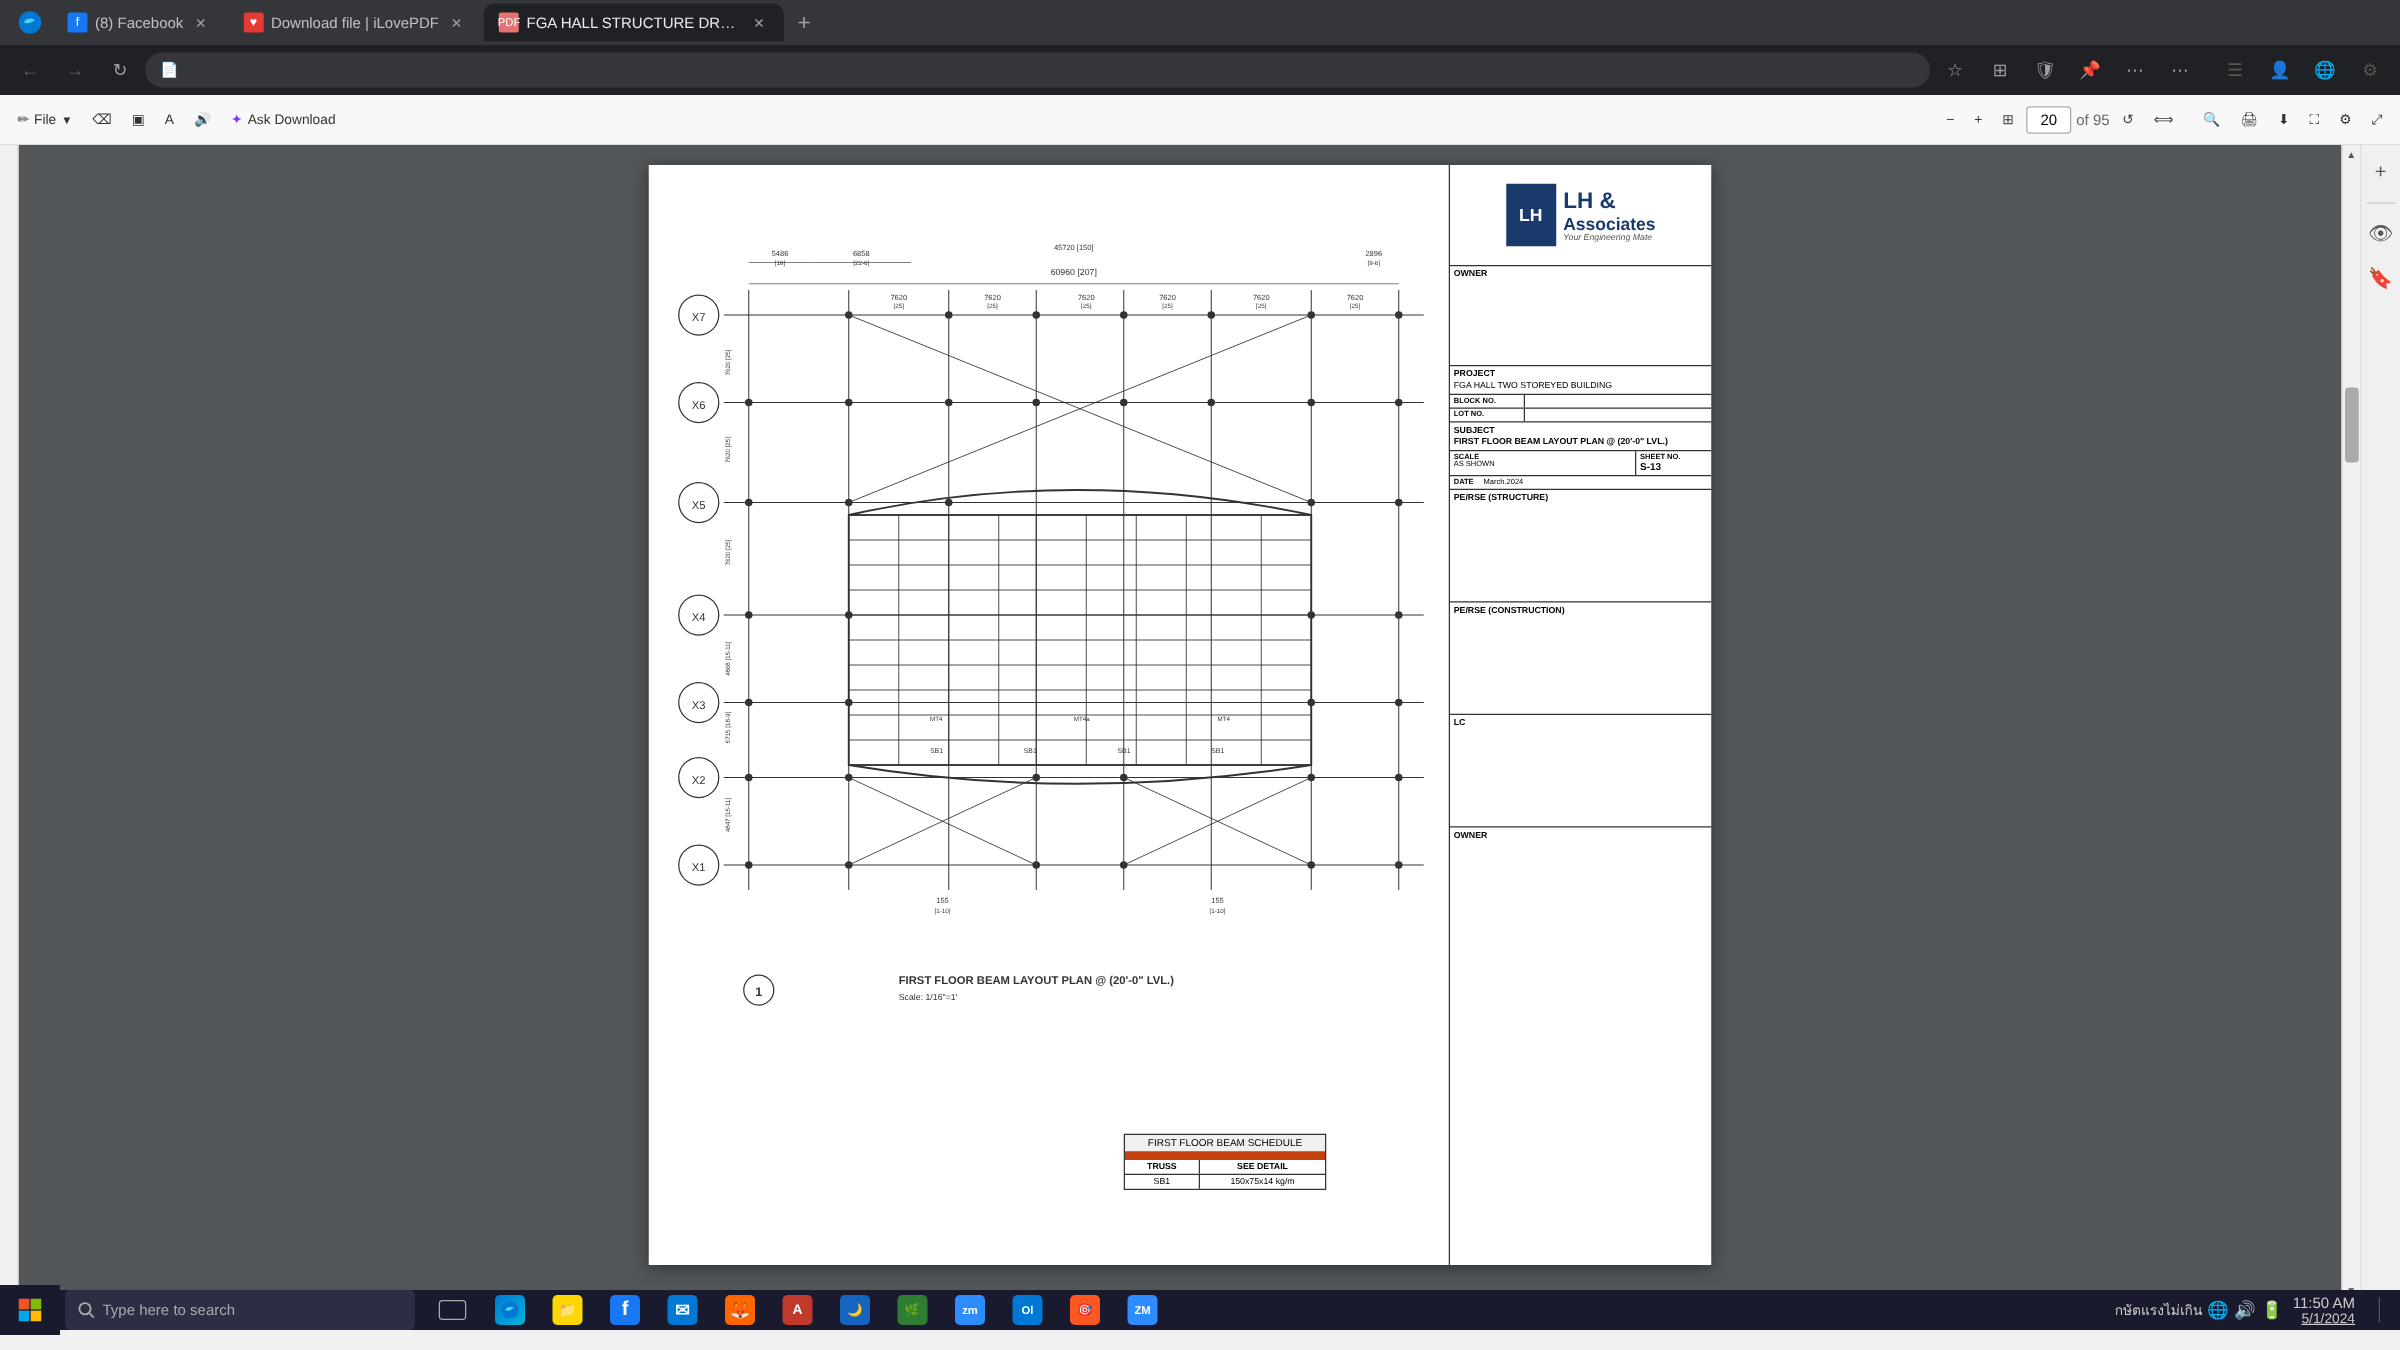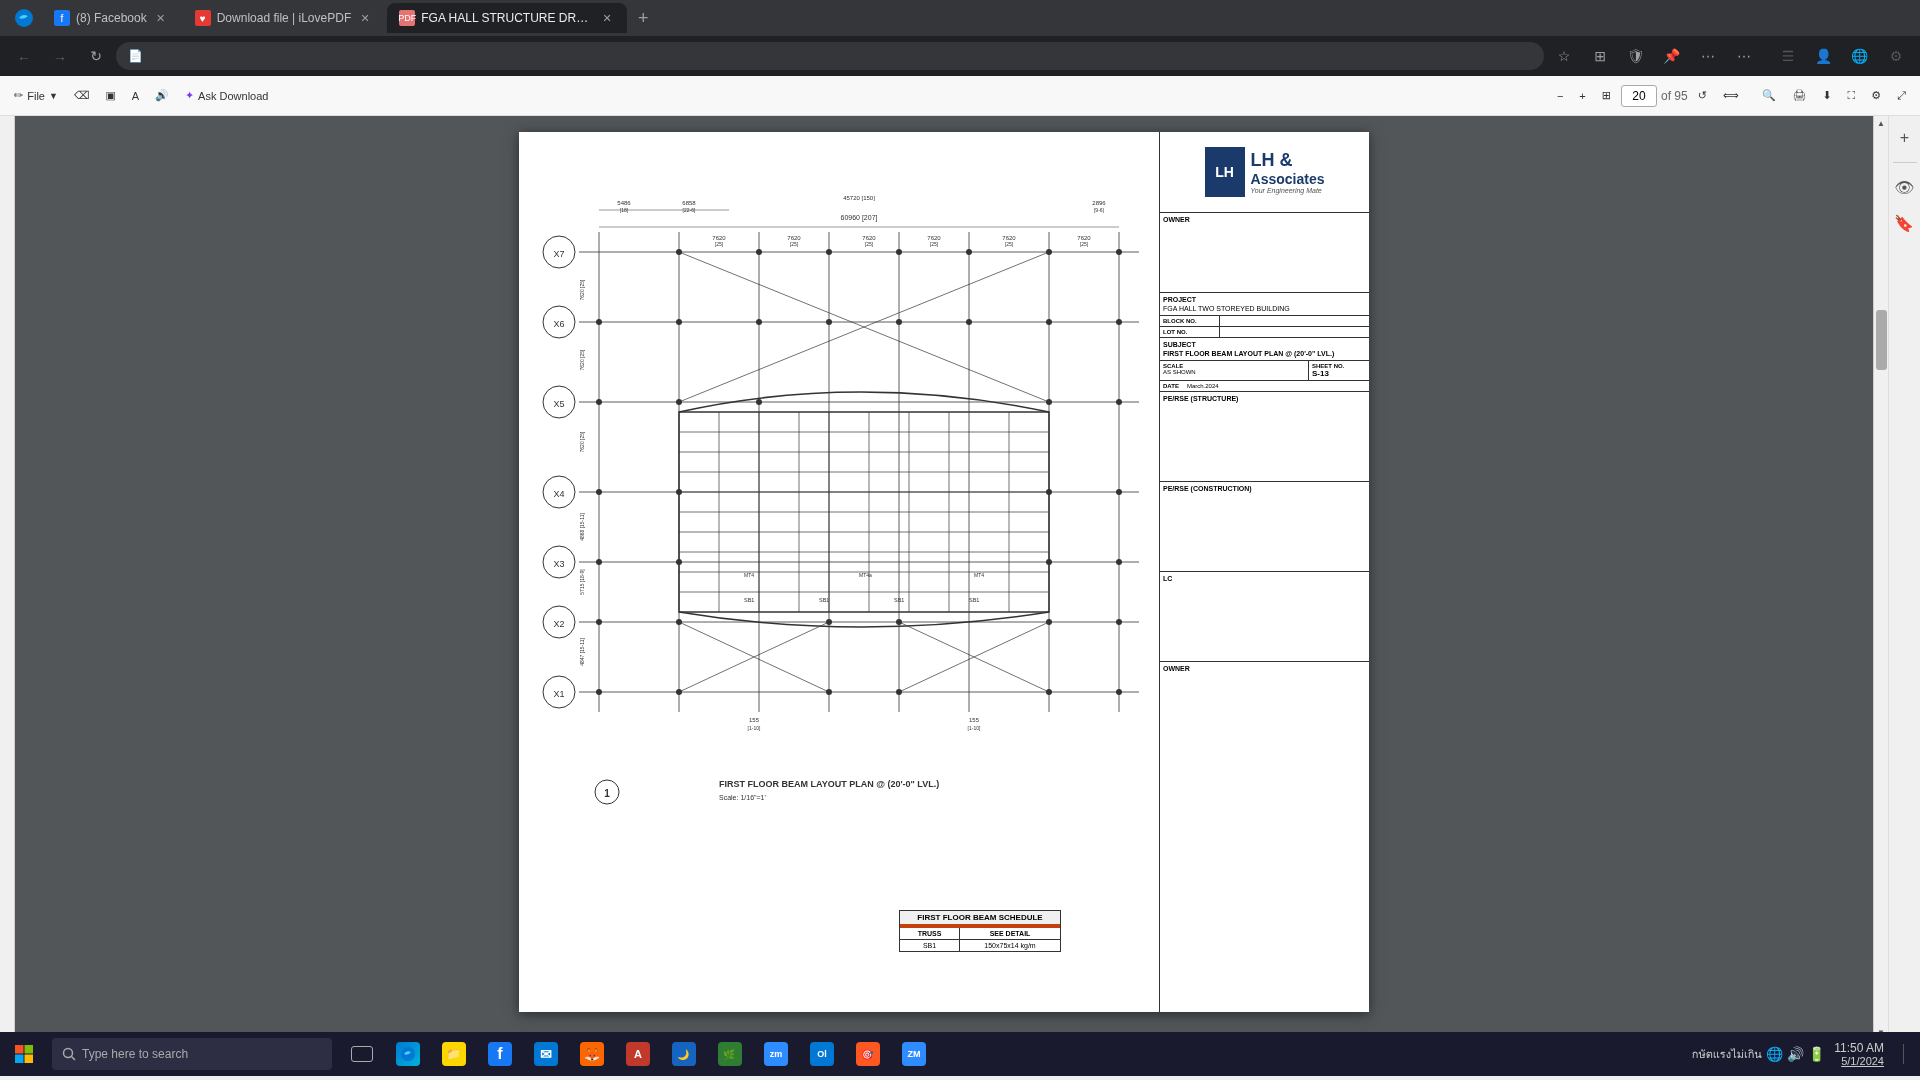--- a/index.html
+++ b/index.html
@@ -20,21 +20,21 @@
 
     .nav-bar { display: flex; align-items: center; height: 40px; background: #202124; padding: 0 8px; gap: 4px; }
     .nav-btn { width: 32px; height: 32px; border-radius: 50%; display: flex; align-items: center; justify-content: center; color: #9aa0a6; cursor: pointer; font-size: 14px; }
     .nav-btn.disabled { color: #5f6368; cursor: default; }
     .address-bar { flex: 1; height: 28px; background: #35363a; border-radius: 14px; display: flex; align-items: center; padding: 0 12px; gap: 8px; color: #e8eaed; font-size: 13px; }
     .address-bar .file-icon { color: #9aa0a6; font-size: 12px; }
     .address-text { flex: 1; font-size: 12px; color: #e8eaed; }
     .nav-icons { display: flex; gap: 4px; }
 
     
-    .taskbar { width: 100%; height: 44px; background: #1a1a2e; display: flex; align-items: center; position: absolute; bottom: 4px; left: 0; }
+    .taskbar { width: 100%; height: 32px; background: #1a1a2e; display: flex; align-items: center; position: absolute; bottom: 16px; left: 0; }
     .taskbar-start { width: 48px; height: 40px; display: flex; align-items: center; justify-content: center; background: #1a1a2e; cursor: pointer; }
     .taskbar-search { display: flex; align-items: center; height: 32px; background: #2d2d44; border-radius: 4px; margin: 0 4px; padding: 0 10px; gap: 6px; width: 280px; cursor: pointer; }
     .taskbar-search-text { font-size: 12px; color: #aaa; }
     .taskbar-icons { display: flex; gap: 2px; margin-left: 4px; }
     .taskbar-icon { width: 44px; height: 40px; display: flex; align-items: center; justify-content: center; cursor: pointer; }
     .taskbar-icon-shape { width: 24px; height: 24px; border-radius: 4px; display: flex; align-items: center; justify-content: center; font-size: 14px; font-weight: bold; }
     .tb-fb { background: #1877f2; color: white; font-size: 16px; }
     .tb-edge { background: linear-gradient(135deg, #0078d4, #00b4d8); }
     .tb-file { background: #ffd700; color: #333; font-size: 12px; }
     .tb-mail { background: #0078d4; color: white; }
@@ -427,21 +427,21 @@
         <div style="height:90px;border-bottom:1px solid #333;padding:3px;">
           <div style="font-weight:bold;font-size:7px;">LC</div>
         </div>
 
         <div style="padding:3px;">
           <div style="font-weight:bold;font-size:7px;">OWNER</div>
         </div>
       </div>
 
       <div style="position:absolute;bottom:60px;left:380px;border:1.5px solid #333;">
-        <div style="background:#f0f0f0;text-align:center;padding:2px 8px;font-weight:bold;font-size:8px;border-bottom:4px solid #c2410c;">FIRST FLOOR BEAM SCHEDULE</div>
+        <div style="background:#f0f0f0;text-align:center;padding:2px 8px;font-weight:normal;font-size:8px;border-bottom:7px solid #c2410c;">FIRST FLOOR BEAM SCHEDULE</div>
         <div style="display:flex;border-bottom:1px solid #333;">
           <div style="width:60px;border-right:1px solid #333;padding:2px 4px;font-weight:bold;font-size:7px;text-align:center;">TRUSS</div>
           <div style="width:100px;padding:2px 4px;font-weight:bold;font-size:7px;text-align:center;">SEE DETAIL</div>
         </div>
         <div style="display:flex;">
           <div style="width:60px;border-right:1px solid #333;padding:2px 4px;font-size:7px;text-align:center;">SB1</div>
           <div style="width:100px;padding:2px 4px;font-size:7px;text-align:center;">150x75x14 kg/m</div>
         </div>
       </div>
     </div>

